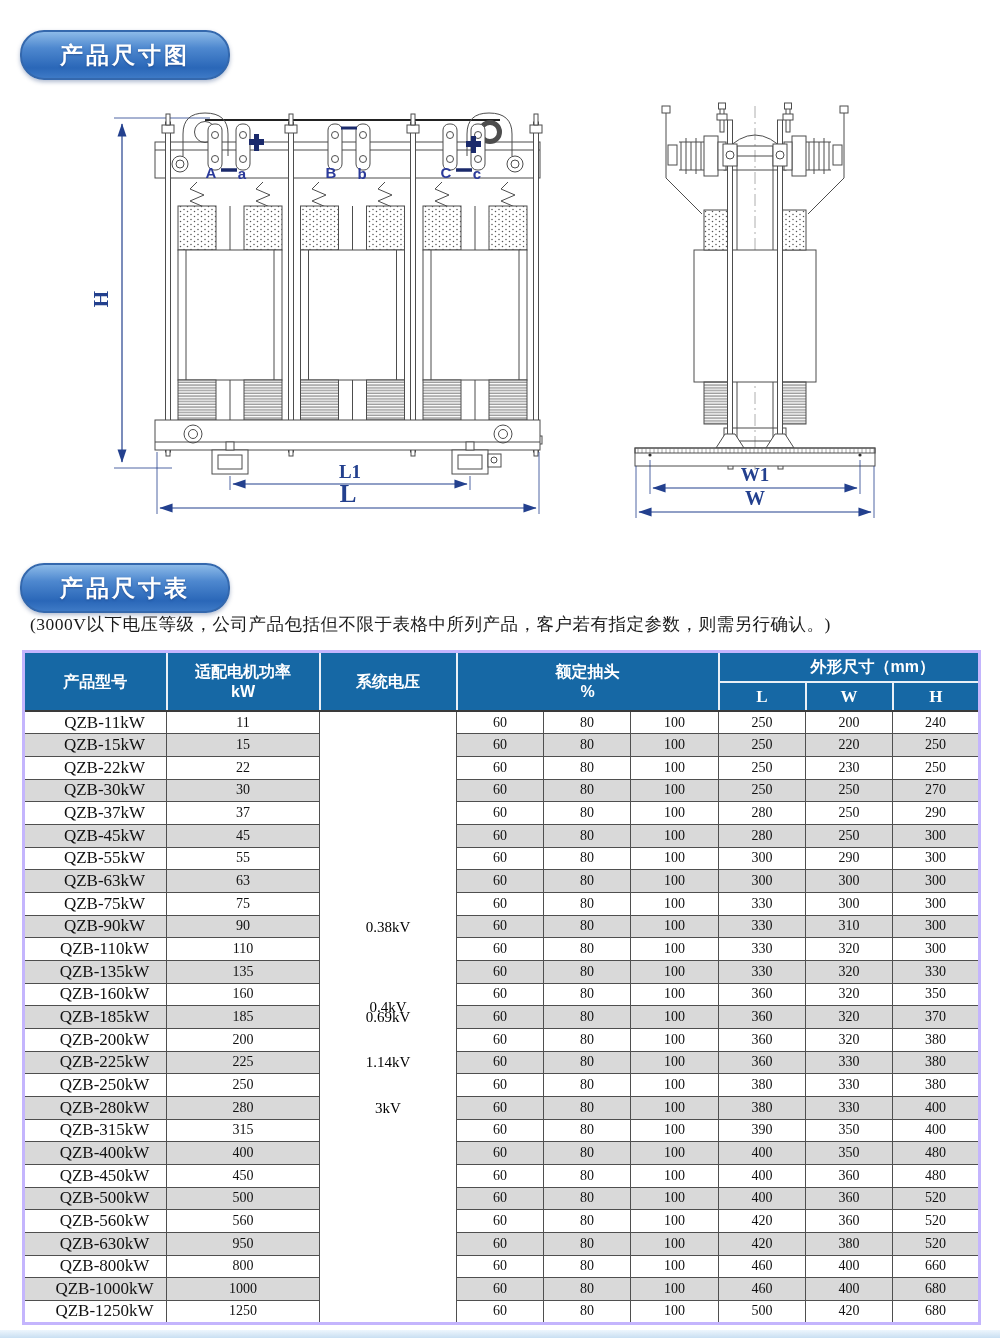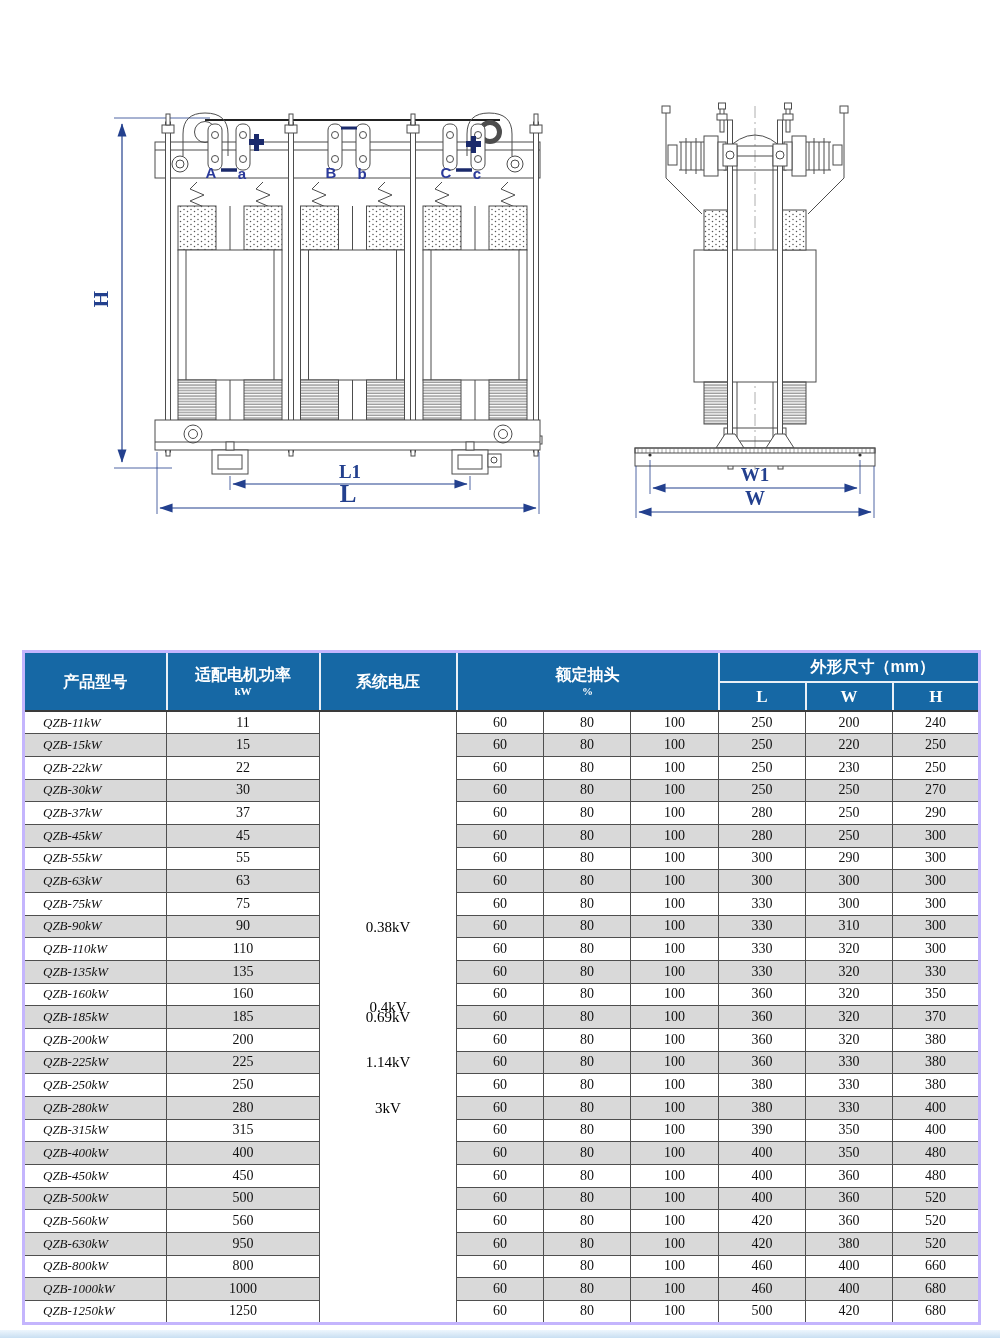--- a/index.html
+++ b/index.html
@@ -25,27 +25,27 @@
   
   table.spec{position:absolute;left:22px;top:650px;width:956px;
         border-collapse:collapse;table-layout:fixed;
         border:3px solid #c4b5fd;}
   table.spec th{background:#1668a5;color:#ffffff;font-weight:bold;
         border-left:2px solid #e9f0f7;border-right:2px solid #e9f0f7;
         border-bottom:2px solid #3a3a3a;border-top:0;
         font-size:16px;padding:0;line-height:1.25;}
   table.spec th.h-dims{border-bottom:2px solid #e9f0f7;font-size:16px;height:28px;padding-left:48px;}
   table.spec tr.lwh th{height:27px;font-family:"Liberation Serif","DejaVu Serif",serif;font-size:17px;}
-  table.spec th .sub{font-size:11px;font-weight:bold;font-family:Liberation Serif, serif;}
+  table.spec th .sub{font-size:16px;font-weight:bold;font-family:Liberation Sans, sans-serif;}
 
   table.spec tbody tr{height:22.6px;}
   table.spec td{border:1px solid #4f4f4f;padding:0;text-align:center;
         font-family:"Liberation Serif","DejaVu Serif",serif;font-size:14px;color:#111;
         white-space:nowrap;overflow:hidden;}
-  table.spec td.c-model{text-align:left;padding-left:18px;font-size:13px;font-style:italic;}
+  table.spec td.c-model{text-align:center;padding-left:18px;font-size:17px;}
   table.spec tr.odd td{background:#ffffff;}
   table.spec tr.even td{background:#d9d9d9;}
   table.spec td.voltage-cell{background:#ffffff !important;vertical-align:top;}
   .vwrap{position:relative;width:100%;height:610px;}
   .vlabel{position:absolute;left:0;width:100%;text-align:center;line-height:22px;
         font-family:Liberation Serif, serif;font-size:15px;color:#000000;}
 
   .bottom-strip{position:absolute;left:0;top:1330px;width:1000px;height:8px;
         background:linear-gradient(180deg,#eef6fd,#c9dff2);}
 
@@ -55,20 +55,21 @@
   .ext{stroke:#23408e;stroke-width:0.8;fill:none;}
   .dimtext{fill:#23408e;font-family:"Liberation Serif","DejaVu Serif",serif;font-weight:bold;}
   .termtext{fill:#2b3a9a;font-family:"Liberation Sans","DejaVu Sans",sans-serif;font-weight:bold;font-size:15px;}
   .navyfill{fill:#1b2a6b;stroke:none;}
 </style>
 </head>
 <body>
 
 <div class="page">
 
+  <div class="pill pill1">产品尺寸图</div>
 
   <svg class="drawing" viewBox="0 0 1000 445" xmlns="http://www.w3.org/2000/svg">
     <defs>
       <marker id="arr" viewBox="0 0 10 8" refX="9.5" refY="4" markerWidth="11" markerHeight="9" orient="auto-start-reverse">
           <path d="M0,0.6 L10,4 L0,7.4 Z" fill="#23408e"></path>
         </marker>
       <pattern id="hDots" width="7" height="5" patternUnits="userSpaceOnUse">
         <rect width="7" height="5" fill="#fff"></rect>
         <circle cx="2" cy="1.5" r="0.75" fill="#555"></circle>
           <circle cx="5.5" cy="3.5" r="0.75" fill="#555"></circle>
@@ -308,21 +309,23 @@
       <line class="ext" x1="860" y1="362" x2="860" y2="396"></line>
       <line class="dim" x1="653" y1="390" x2="857" y2="390" marker-start="url(#arr)" marker-end="url(#arr)"></line>
       <text class="dimtext" font-size="19" text-anchor="middle" x="755" y="383">W1</text>
       <line class="ext" x1="636" y1="368" x2="636" y2="420"></line>
       <line class="ext" x1="874" y1="368" x2="874" y2="420"></line>
       <line class="dim" x1="639" y1="414" x2="871" y2="414" marker-start="url(#arr)" marker-end="url(#arr)"></line>
       <text class="dimtext" font-size="20" text-anchor="middle" x="755" y="407">W</text>
     </g>
   </svg>
 
-
+  <div class="pill pill2">产品尺寸表</div>
+
+  <p class="note">(3000V以下电压等级，公司产品包括但不限于表格中所列产品，客户若有指定参数，则需另行确认。)</p>
 
   <table class="spec">
     <colgroup>
       <col style="width:143px">
         <col style="width:153px">
         <col style="width:137px">
       <col style="width:87px">
         <col style="width:87px">
         <col style="width:88px">
       <col style="width:87px">

